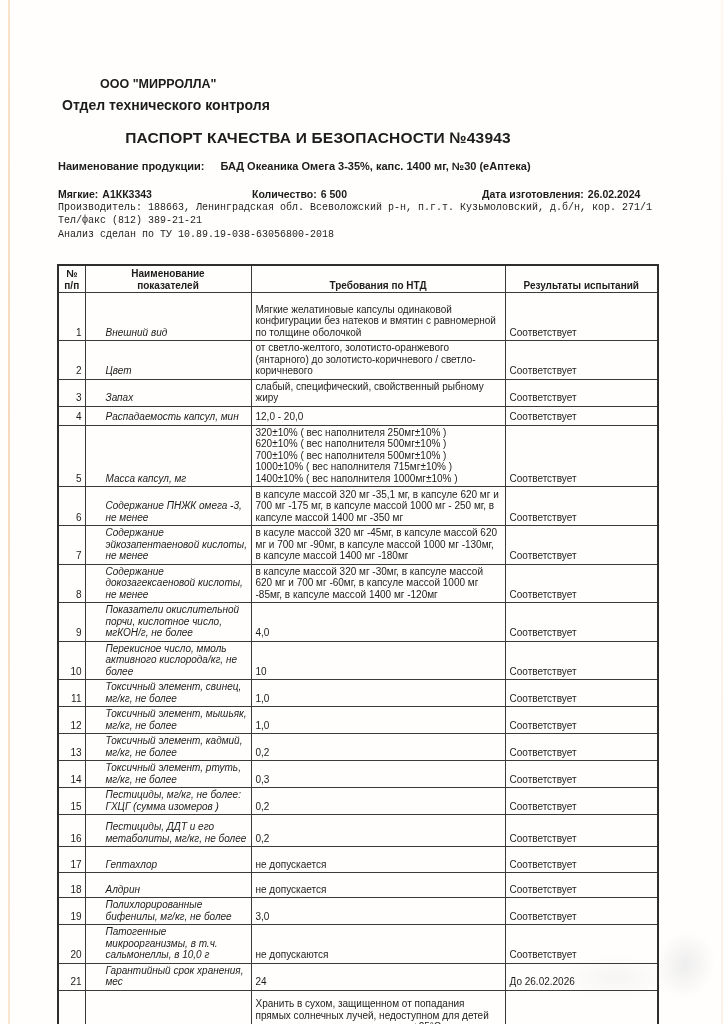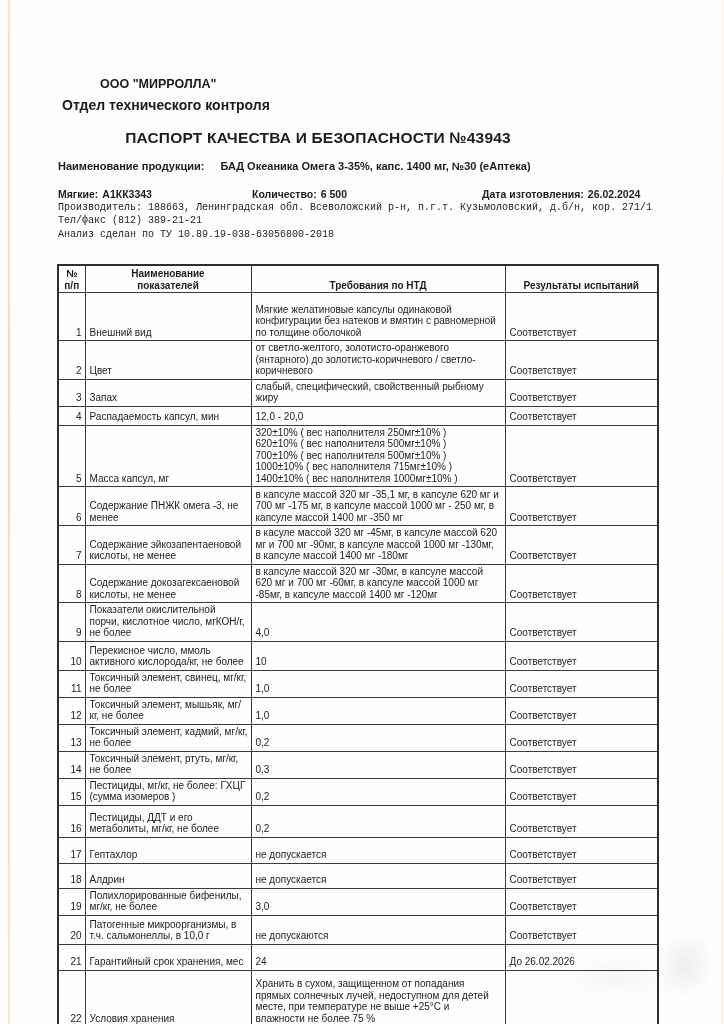--- a/index.html
+++ b/index.html
@@ -67,21 +67,21 @@
   table.spec th, table.spec td {
     border:1px solid #3a3a3a;
     vertical-align:bottom;
     white-space:pre-line;
     overflow:hidden;
   }
   col.c1 { width:27px; } col.c2 { width:166px; } col.c3 { width:254px; } col.c4 { width:153px; }
   thead th { font-weight:bold; text-align:center; vertical-align:bottom;
              padding:2px 2px 1px; height:27px; border-bottom:1.5px solid #2e2e2e; }
   td.c-num { text-align:right; padding:1px 3px 2px 1px; }
-  td.c-name { padding:1px 3px 2px 4px; }
+  td.c-name { padding:1px 3px 2px 20px;font-style:italic; }
   td.c-req { padding:1px 4px 2px 4px; }
   td.c-res { padding:1px 3px 2px 4px; }
 
   tbody tr:nth-child(1){height:48px} tbody tr:nth-child(2){height:31px}
   tbody tr:nth-child(3){height:19px} tbody tr:nth-child(4){height:19px}
   tbody tr:nth-child(5){height:59px} tbody tr:nth-child(6){height:39px}
   tbody tr:nth-child(7){height:37px} tbody tr:nth-child(8){height:36px}
   tbody tr:nth-child(9){height:37px} tbody tr:nth-child(10){height:29px}
   tbody tr:nth-child(11){height:26px} tbody tr:nth-child(12){height:26px}
   tbody tr:nth-child(13){height:26px} tbody tr:nth-child(14){height:26px}

